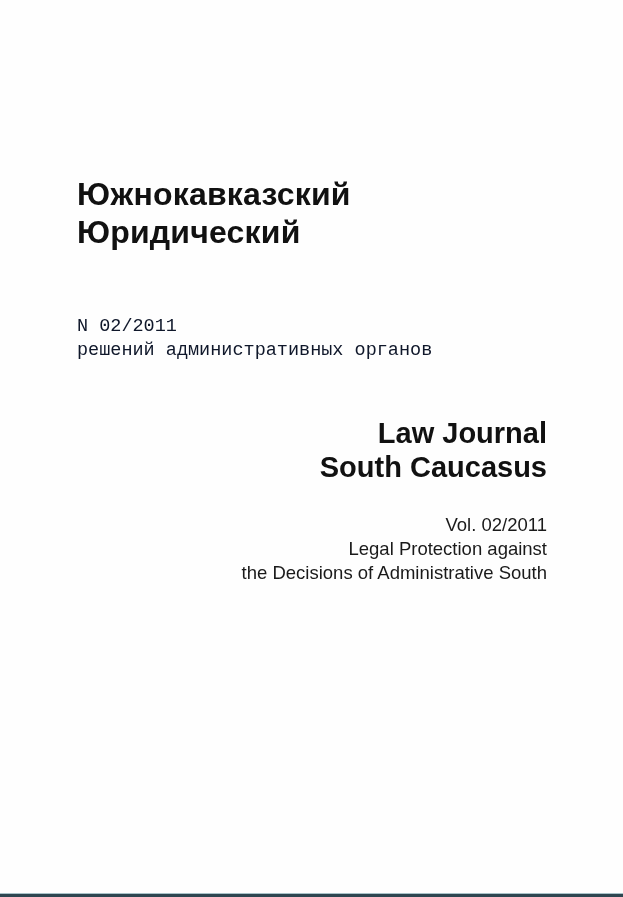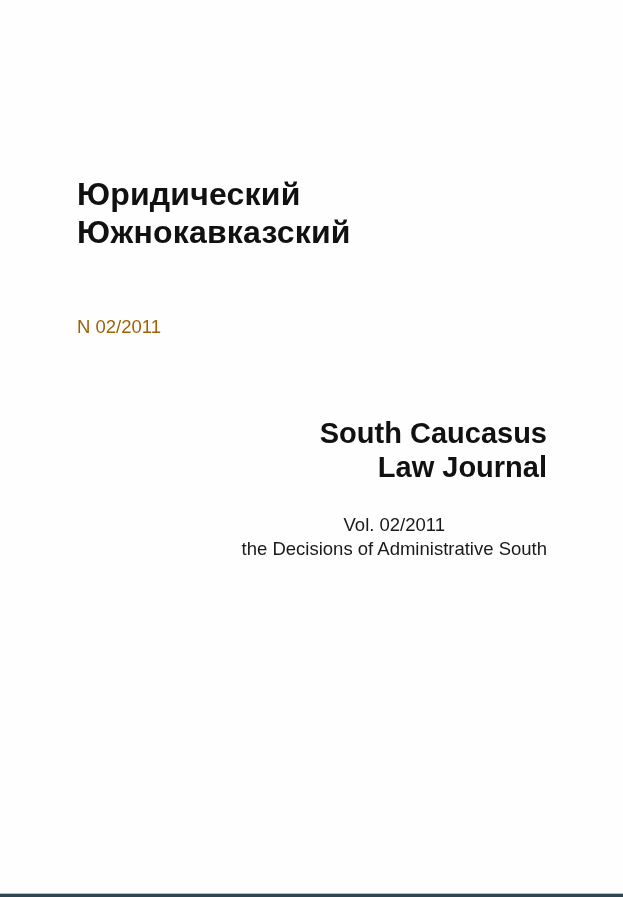--- a/index.html
+++ b/index.html
@@ -25,69 +25,72 @@
       letter-spacing: 0.2px;
       color: #111;
     }
     .ru-title div { white-space: nowrap; }
     .ru-sub {
       position: absolute;
       left: 77px;
       top: 315px;
       font-size: 18.5px;
       line-height: 24px;
-      color: #a16207;
+      color: #0f172a;
+      font-family: Liberation Mono, monospace;
     }
     .ru-sub div { white-space: nowrap; }
     .en-title {
       position: absolute;
       right: 76px;
       top: 416px;
       font-size: 29px;
       font-weight: bold;
       line-height: 34px;
       text-align: right;
       color: #111;
     }
     .en-title div { white-space: nowrap; }
     .en-sub {
       position: absolute;
       right: 76px;
       top: 513px;
       font-size: 18.5px;
       line-height: 24px;
-      text-align: center;
+      text-align: right;
       color: #1a1a1a;
     }
     .en-sub div { white-space: nowrap; }
     .bottom-rule {
       position: absolute;
       left: 0;
       right: 0;
       bottom: 0;
       height: 3px;
       background: #2e4650;
       border-top: 1px solid #a9c2c8;
     }
   </style>
 </head>
 <body>
 
 <div class="ru-title">
+  <div>Южнокавказский</div>
   <div>Юридический</div>
-  <div>Южнокавказский</div>
 </div>
 
 <div class="ru-sub">
   <div>N 02/2011</div>
+  <div>решений административных органов</div>
 </div>
 
 <div class="en-title">
+  <div>Law Journal</div>
   <div>South Caucasus</div>
-  <div>Law Journal</div>
 </div>
 
 <div class="en-sub">
   <div>Vol. 02/2011</div>
+  <div>Legal Protection against</div>
   <div>the Decisions of Administrative South</div>
 </div>
 
 <div class="bottom-rule"></div>
 
 </body></html>

